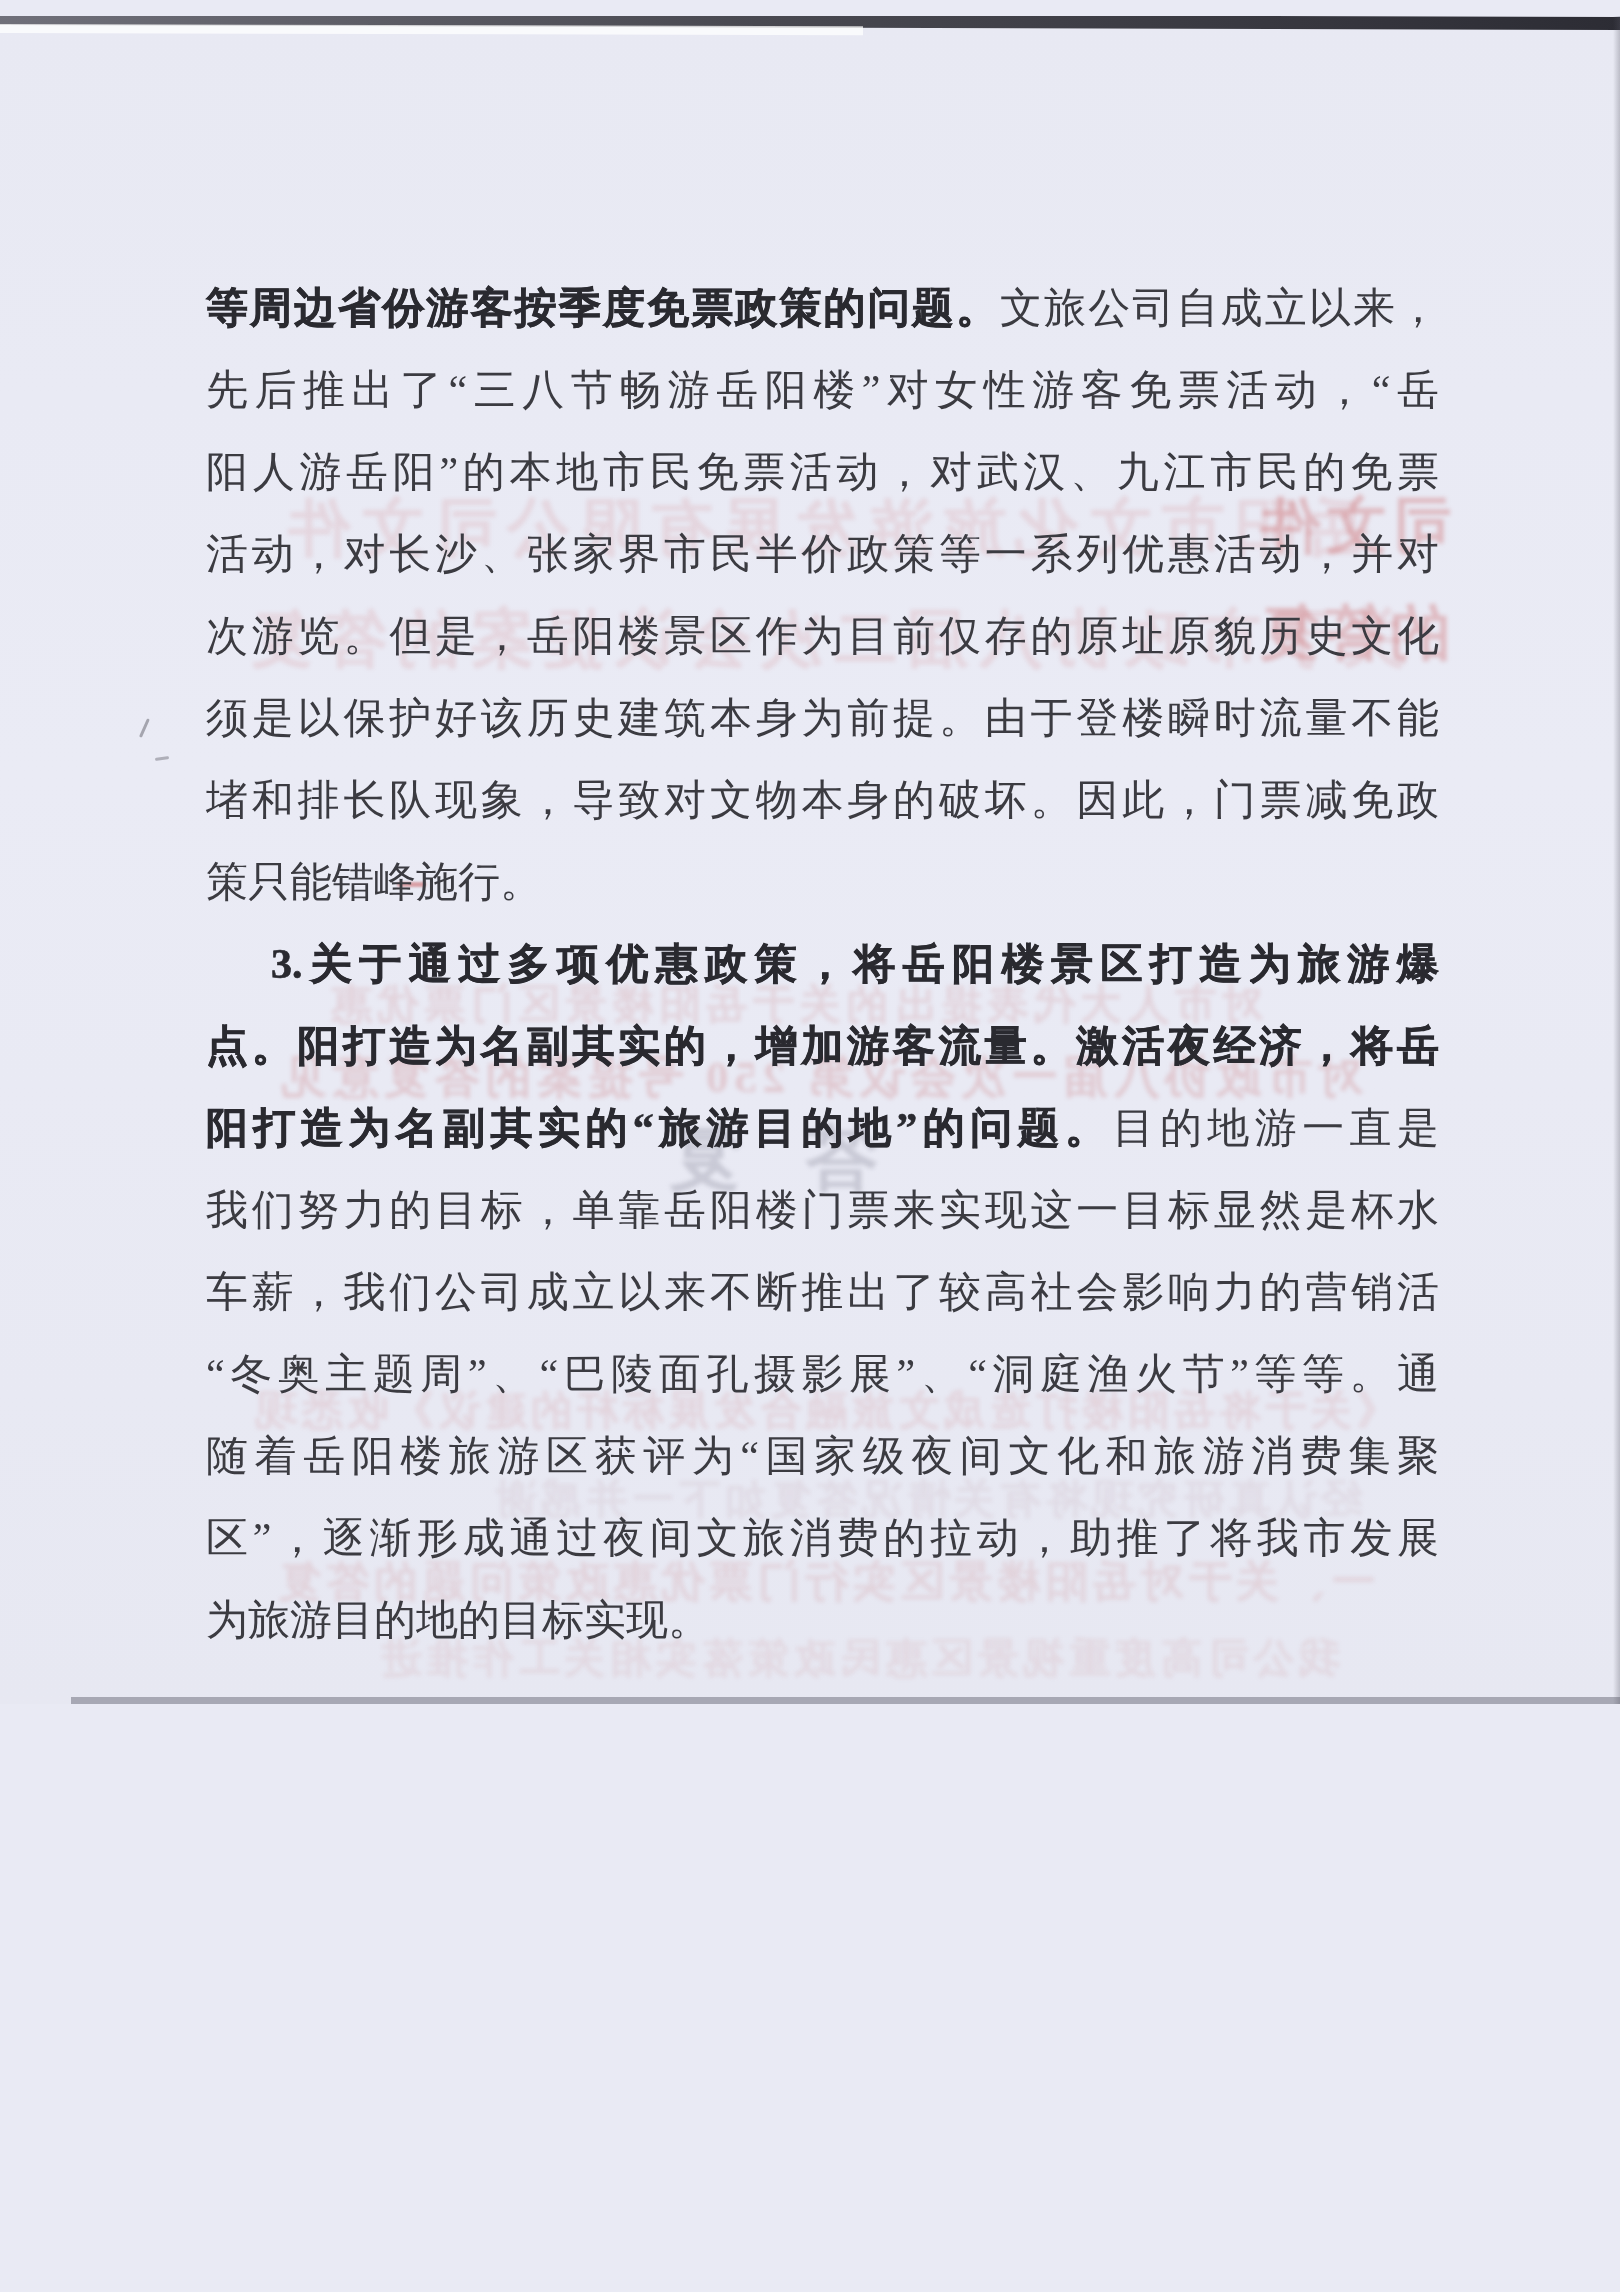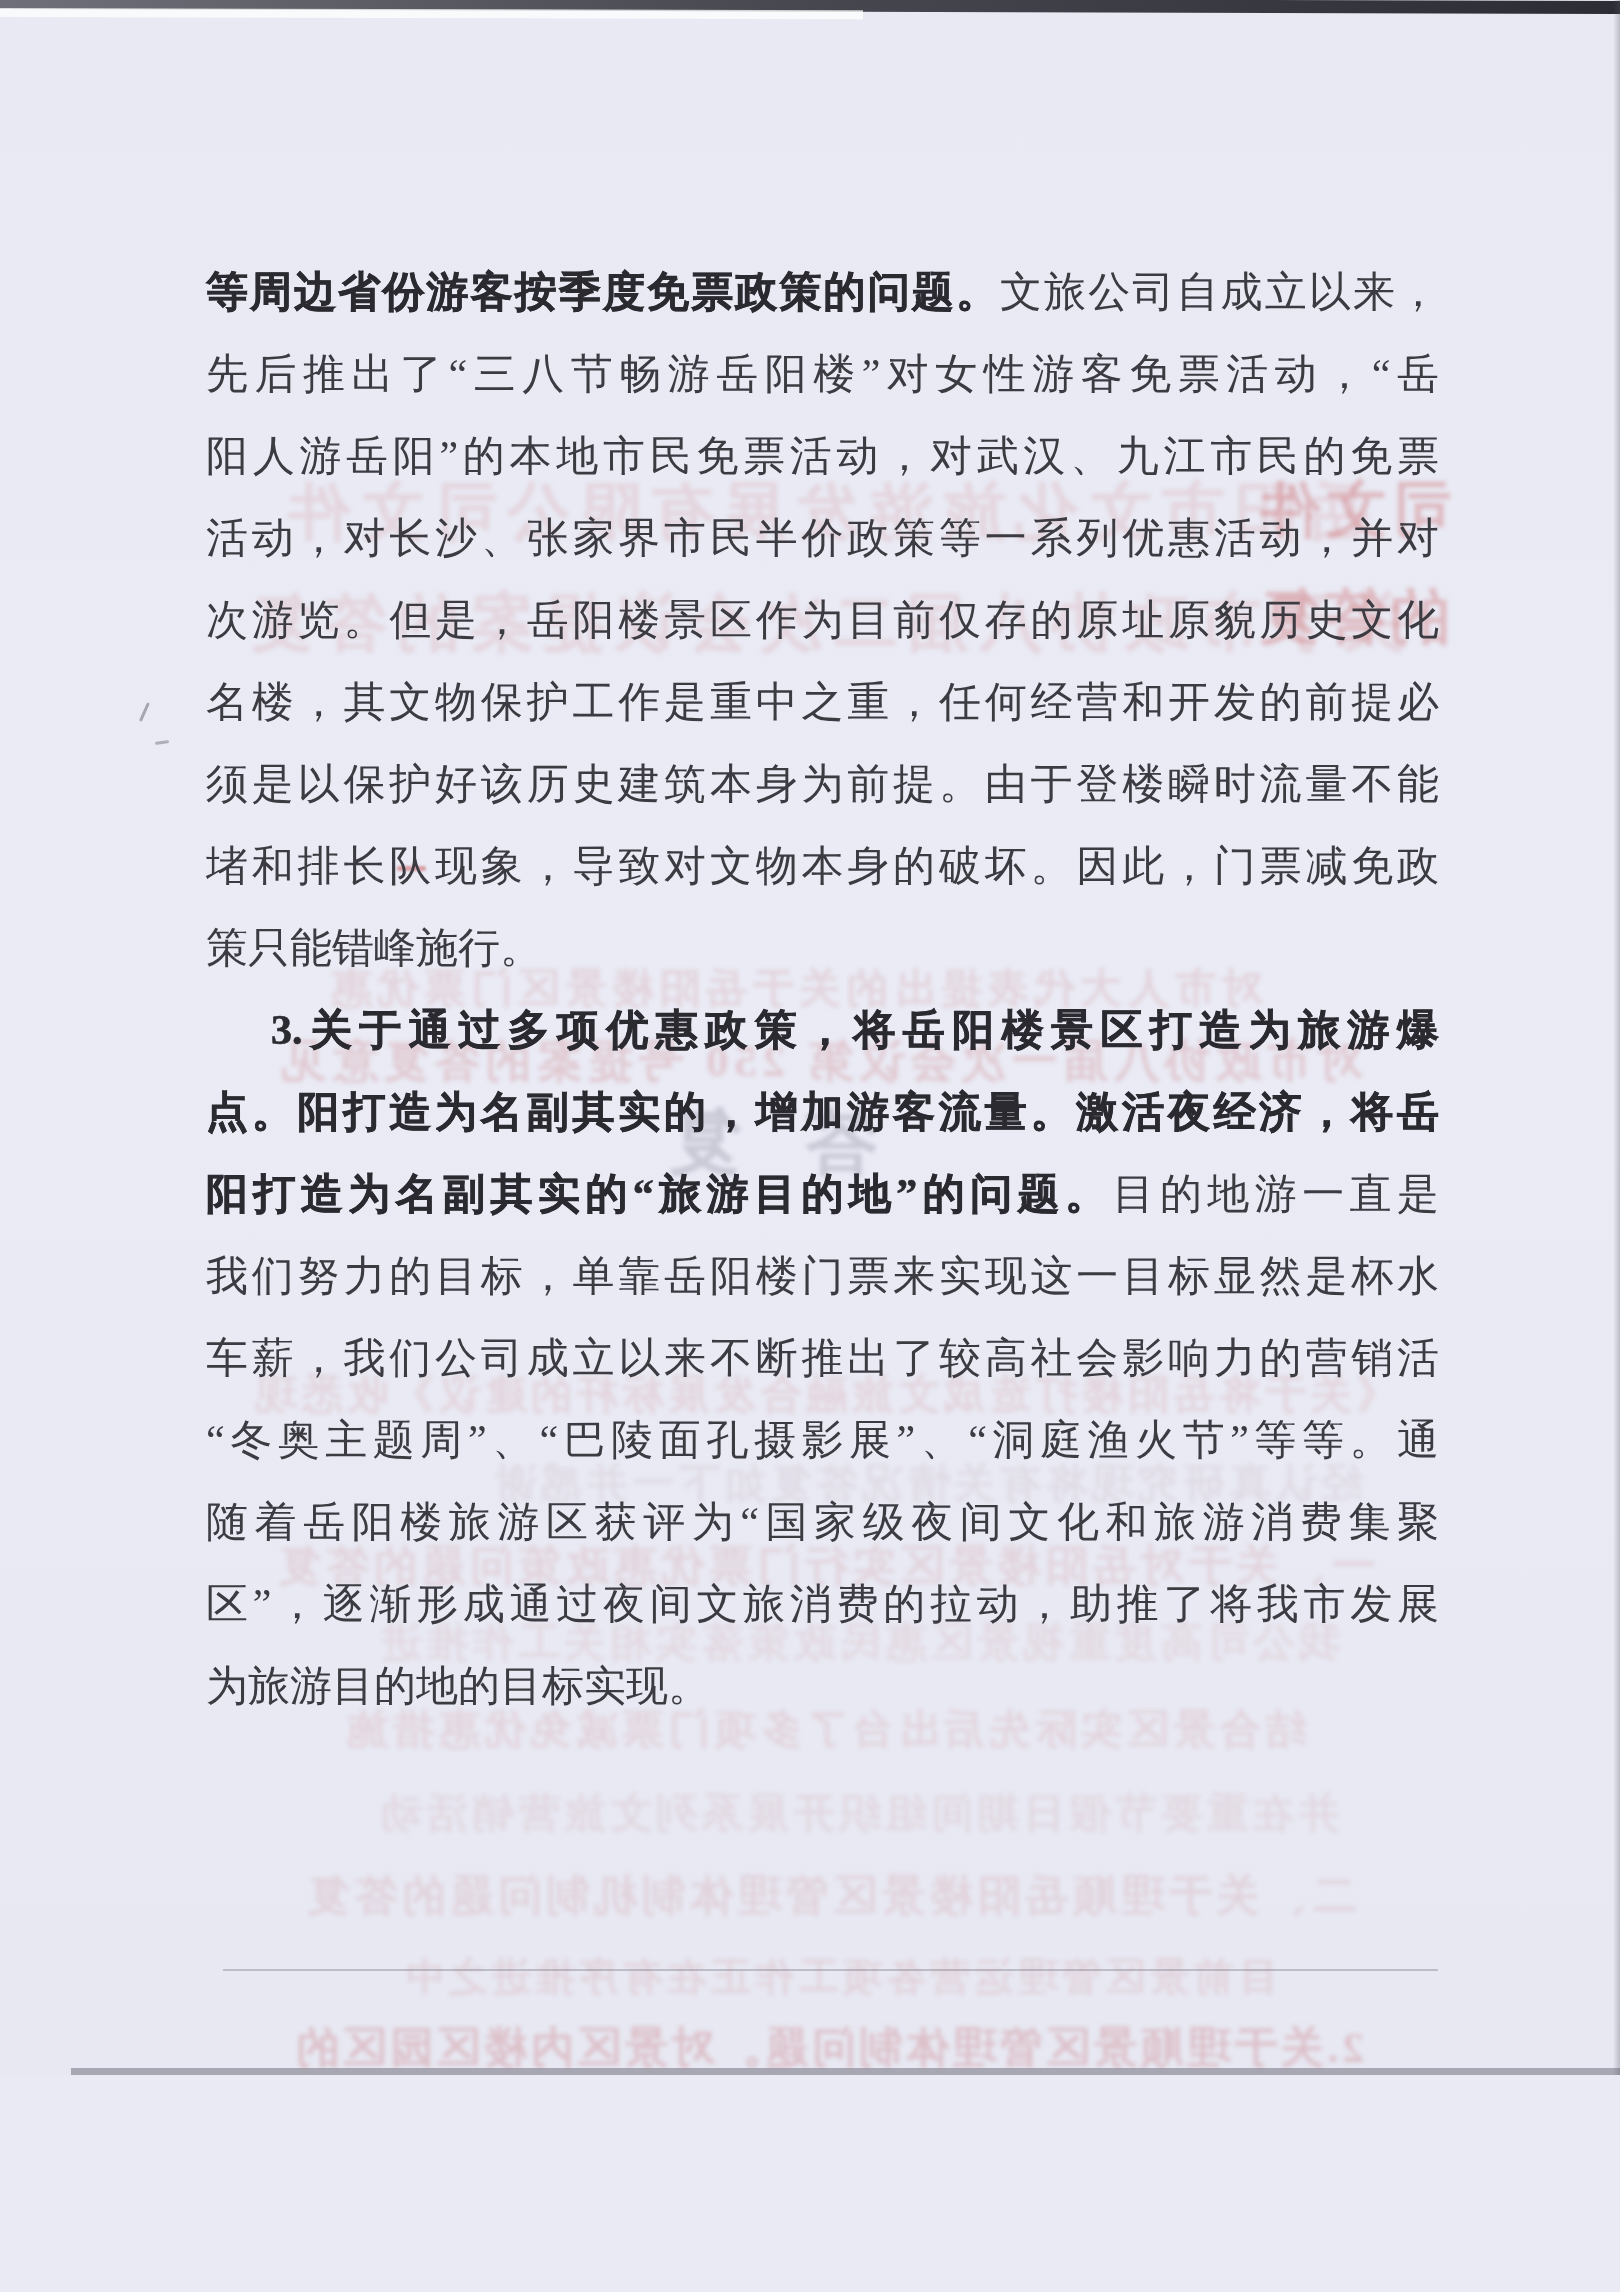--- a/index.html
+++ b/index.html
@@ -2,21 +2,21 @@
 <html><head>
 <meta charset="utf-8">
 <style>
   html,body{margin:0;padding:0;}
   body{
     width:1620px;height:2293px;overflow:hidden;position:relative;
     background:#e9eaf4;
     font-family:"Liberation Serif","DejaVu Serif",serif;
   }
   .page{
-    position:absolute;left:0;top:0;width:1620px;height:2075px;
+    position:absolute;left:0;top:16px;width:1620px;height:1688px;
     background:linear-gradient(180deg,#e8e9f3 0%,#eaebf5 45%,#e7e8f2 100%);
     overflow:hidden;
   }
   
   .top-edge{
     position:absolute;top:-3.9px;left:-5.9px;right:-5.9px;height:12.7px;
     background:linear-gradient(to right,#70707a 0%,#4a4a52 45%,#2c2c34 100%);
     transform:rotate(0.18deg);transform-origin:left center;
   }
   .top-edge-white{
@@ -103,21 +103,20 @@
   <div class="pencil-mark-1"></div>
   <div class="pencil-mark-2"></div>
   <div class="red-streak"></div>
 
   <div class="textbody" id="textbody">
       <div class="line"><span class="b">等周边省份游客按季度免票政策的问题。</span><span>文旅公司自成立以来，</span></div>
       <div class="line"><span>先后推出了“三八节畅游岳阳楼”对女性游客免票活动，“岳</span></div>
       <div class="line"><span>阳人游岳阳”的本地市民免票活动，对武汉、九江市民的免票</span></div>
       <div class="line"><span>活动，对长沙、张家界市民半价政策等一系列优惠活动，并对</span></div>
       <div class="line"><span>次游览。但是，岳阳楼景区作为目前仅存的原址原貌历史文化</span></div>
-      <div class="line"><span>名楼，其文物保护工作是重中之重，任何经营和开发的前提必</span></div>
       <div class="line"><span>须是以保护好该历史建筑本身为前提。由于登楼瞬时流量不能</span></div>
       <div class="line"><span>堵和排长队现象，导致对文物本身的破坏。因此，门票减免政</span></div>
       <div class="line last"><span>策只能错峰施行。</span></div>
       <div class="line indent"><span class="b">3.关于通过多项优惠政策，将岳阳楼景区打造为旅游爆</span></div>
       <div class="line"><span class="b">点。阳打造为名副其实的，增加游客流量。激活夜经济，将岳</span></div>
       <div class="line"><span class="b">阳打造为名副其实的“旅游目的地”的问题。</span><span>目的地游一直是</span></div>
       <div class="line"><span>我们努力的目标，单靠岳阳楼门票来实现这一目标显然是杯水</span></div>
       <div class="line"><span>车薪，我们公司成立以来不断推出了较高社会影响力的营销活</span></div>
       <div class="line"><span>“冬奥主题周”、“巴陵面孔摄影展”、“洞庭渔火节”等等。通</span></div>
       <div class="line"><span>随着岳阳楼旅游区获评为“国家级夜间文化和旅游消费集聚</span></div>

